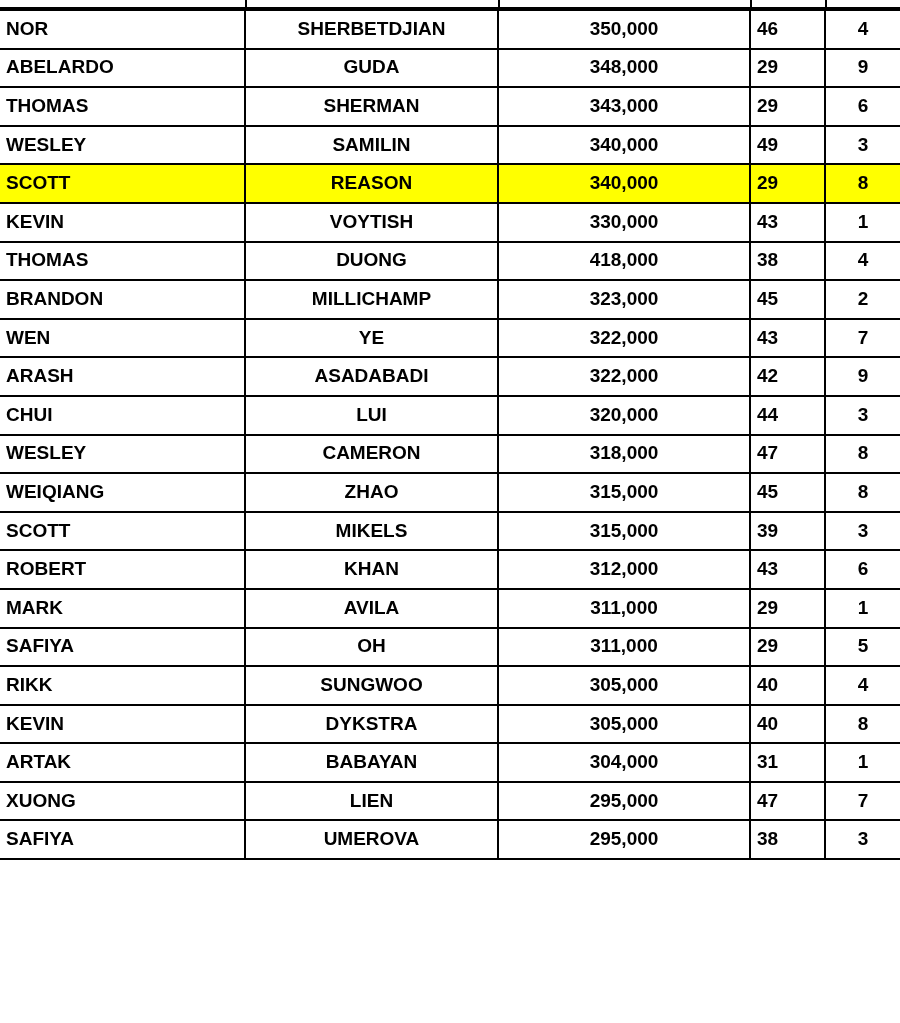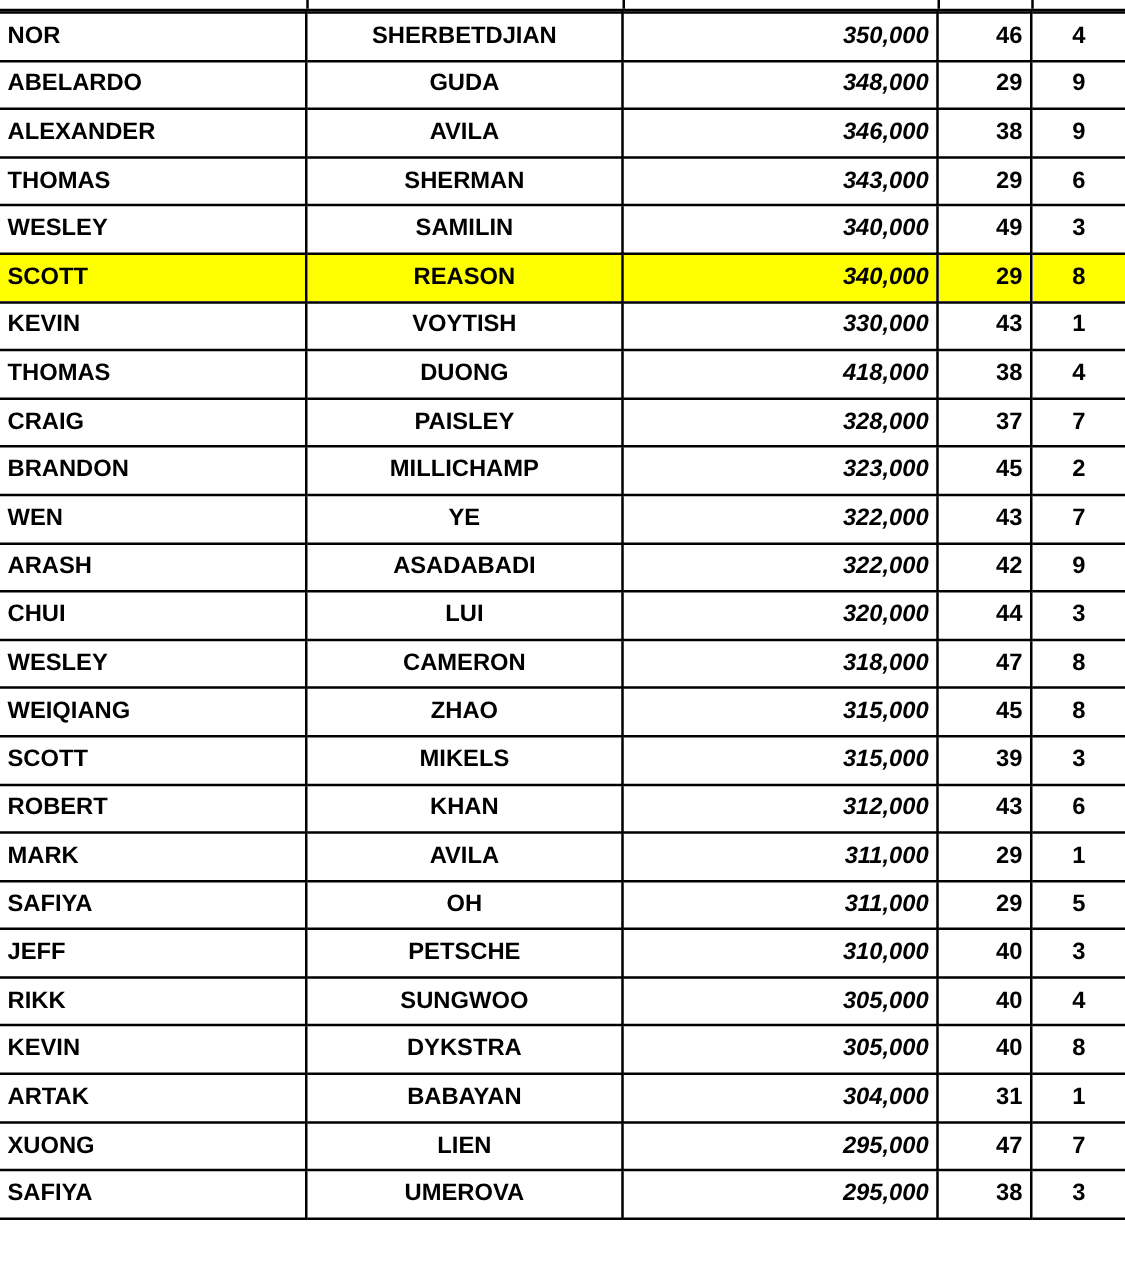--- a/index.html
+++ b/index.html
@@ -50,22 +50,22 @@
   }
   
   col.c0 { width: 245px; }
   col.c1 { width: 253px; }
   col.c2 { width: 252px; }
   col.c3 { width: 75px; }
   col.c4 { width: 75px; }
 
   td.c-first-name { text-align: left; }
   td.c-last-name  { text-align: center; }
-  td.c-amount     { text-align: right; font-style: italic; }
-  td.c-num1       { text-align: right; }
+  td.c-amount     { text-align: center; }
+  td.c-num1       { text-align: left; }
   td.c-num2       { text-align: center; }
 
   tr.highlight td {
     background: #ffff00;
   }
   
   .top-sliver {
     height: 9px;
     width: 900px;
     box-sizing: border-box;
@@ -113,27 +113,20 @@
           <td class="c-num2 col-last">4</td>
         </tr>
         <tr>
           <td class="c-first-name col-first">ABELARDO</td>
           <td class="c-last-name">GUDA</td>
           <td class="c-amount">348,000</td>
           <td class="c-num1">29</td>
           <td class="c-num2 col-last">9</td>
         </tr>
         <tr>
-          <td class="c-first-name col-first">ALEXANDER</td>
-          <td class="c-last-name">AVILA</td>
-          <td class="c-amount">346,000</td>
-          <td class="c-num1">38</td>
-          <td class="c-num2 col-last">9</td>
-        </tr>
-        <tr>
           <td class="c-first-name col-first">THOMAS</td>
           <td class="c-last-name">SHERMAN</td>
           <td class="c-amount">343,000</td>
           <td class="c-num1">29</td>
           <td class="c-num2 col-last">6</td>
         </tr>
         <tr>
           <td class="c-first-name col-first">WESLEY</td>
           <td class="c-last-name">SAMILIN</td>
           <td class="c-amount">340,000</td>
@@ -155,27 +148,20 @@
           <td class="c-num2 col-last">1</td>
         </tr>
         <tr>
           <td class="c-first-name col-first">THOMAS</td>
           <td class="c-last-name">DUONG</td>
           <td class="c-amount">418,000</td>
           <td class="c-num1">38</td>
           <td class="c-num2 col-last">4</td>
         </tr>
         <tr>
-          <td class="c-first-name col-first">CRAIG</td>
-          <td class="c-last-name">PAISLEY</td>
-          <td class="c-amount">328,000</td>
-          <td class="c-num1">37</td>
-          <td class="c-num2 col-last">7</td>
-        </tr>
-        <tr>
           <td class="c-first-name col-first">BRANDON</td>
           <td class="c-last-name">MILLICHAMP</td>
           <td class="c-amount">323,000</td>
           <td class="c-num1">45</td>
           <td class="c-num2 col-last">2</td>
         </tr>
         <tr>
           <td class="c-first-name col-first">WEN</td>
           <td class="c-last-name">YE</td>
           <td class="c-amount">322,000</td>
@@ -232,27 +218,20 @@
           <td class="c-num2 col-last">1</td>
         </tr>
         <tr>
           <td class="c-first-name col-first">SAFIYA</td>
           <td class="c-last-name">OH</td>
           <td class="c-amount">311,000</td>
           <td class="c-num1">29</td>
           <td class="c-num2 col-last">5</td>
         </tr>
         <tr>
-          <td class="c-first-name col-first">JEFF</td>
-          <td class="c-last-name">PETSCHE</td>
-          <td class="c-amount">310,000</td>
-          <td class="c-num1">40</td>
-          <td class="c-num2 col-last">3</td>
-        </tr>
-        <tr>
           <td class="c-first-name col-first">RIKK</td>
           <td class="c-last-name">SUNGWOO</td>
           <td class="c-amount">305,000</td>
           <td class="c-num1">40</td>
           <td class="c-num2 col-last">4</td>
         </tr>
         <tr>
           <td class="c-first-name col-first">KEVIN</td>
           <td class="c-last-name">DYKSTRA</td>
           <td class="c-amount">305,000</td>

